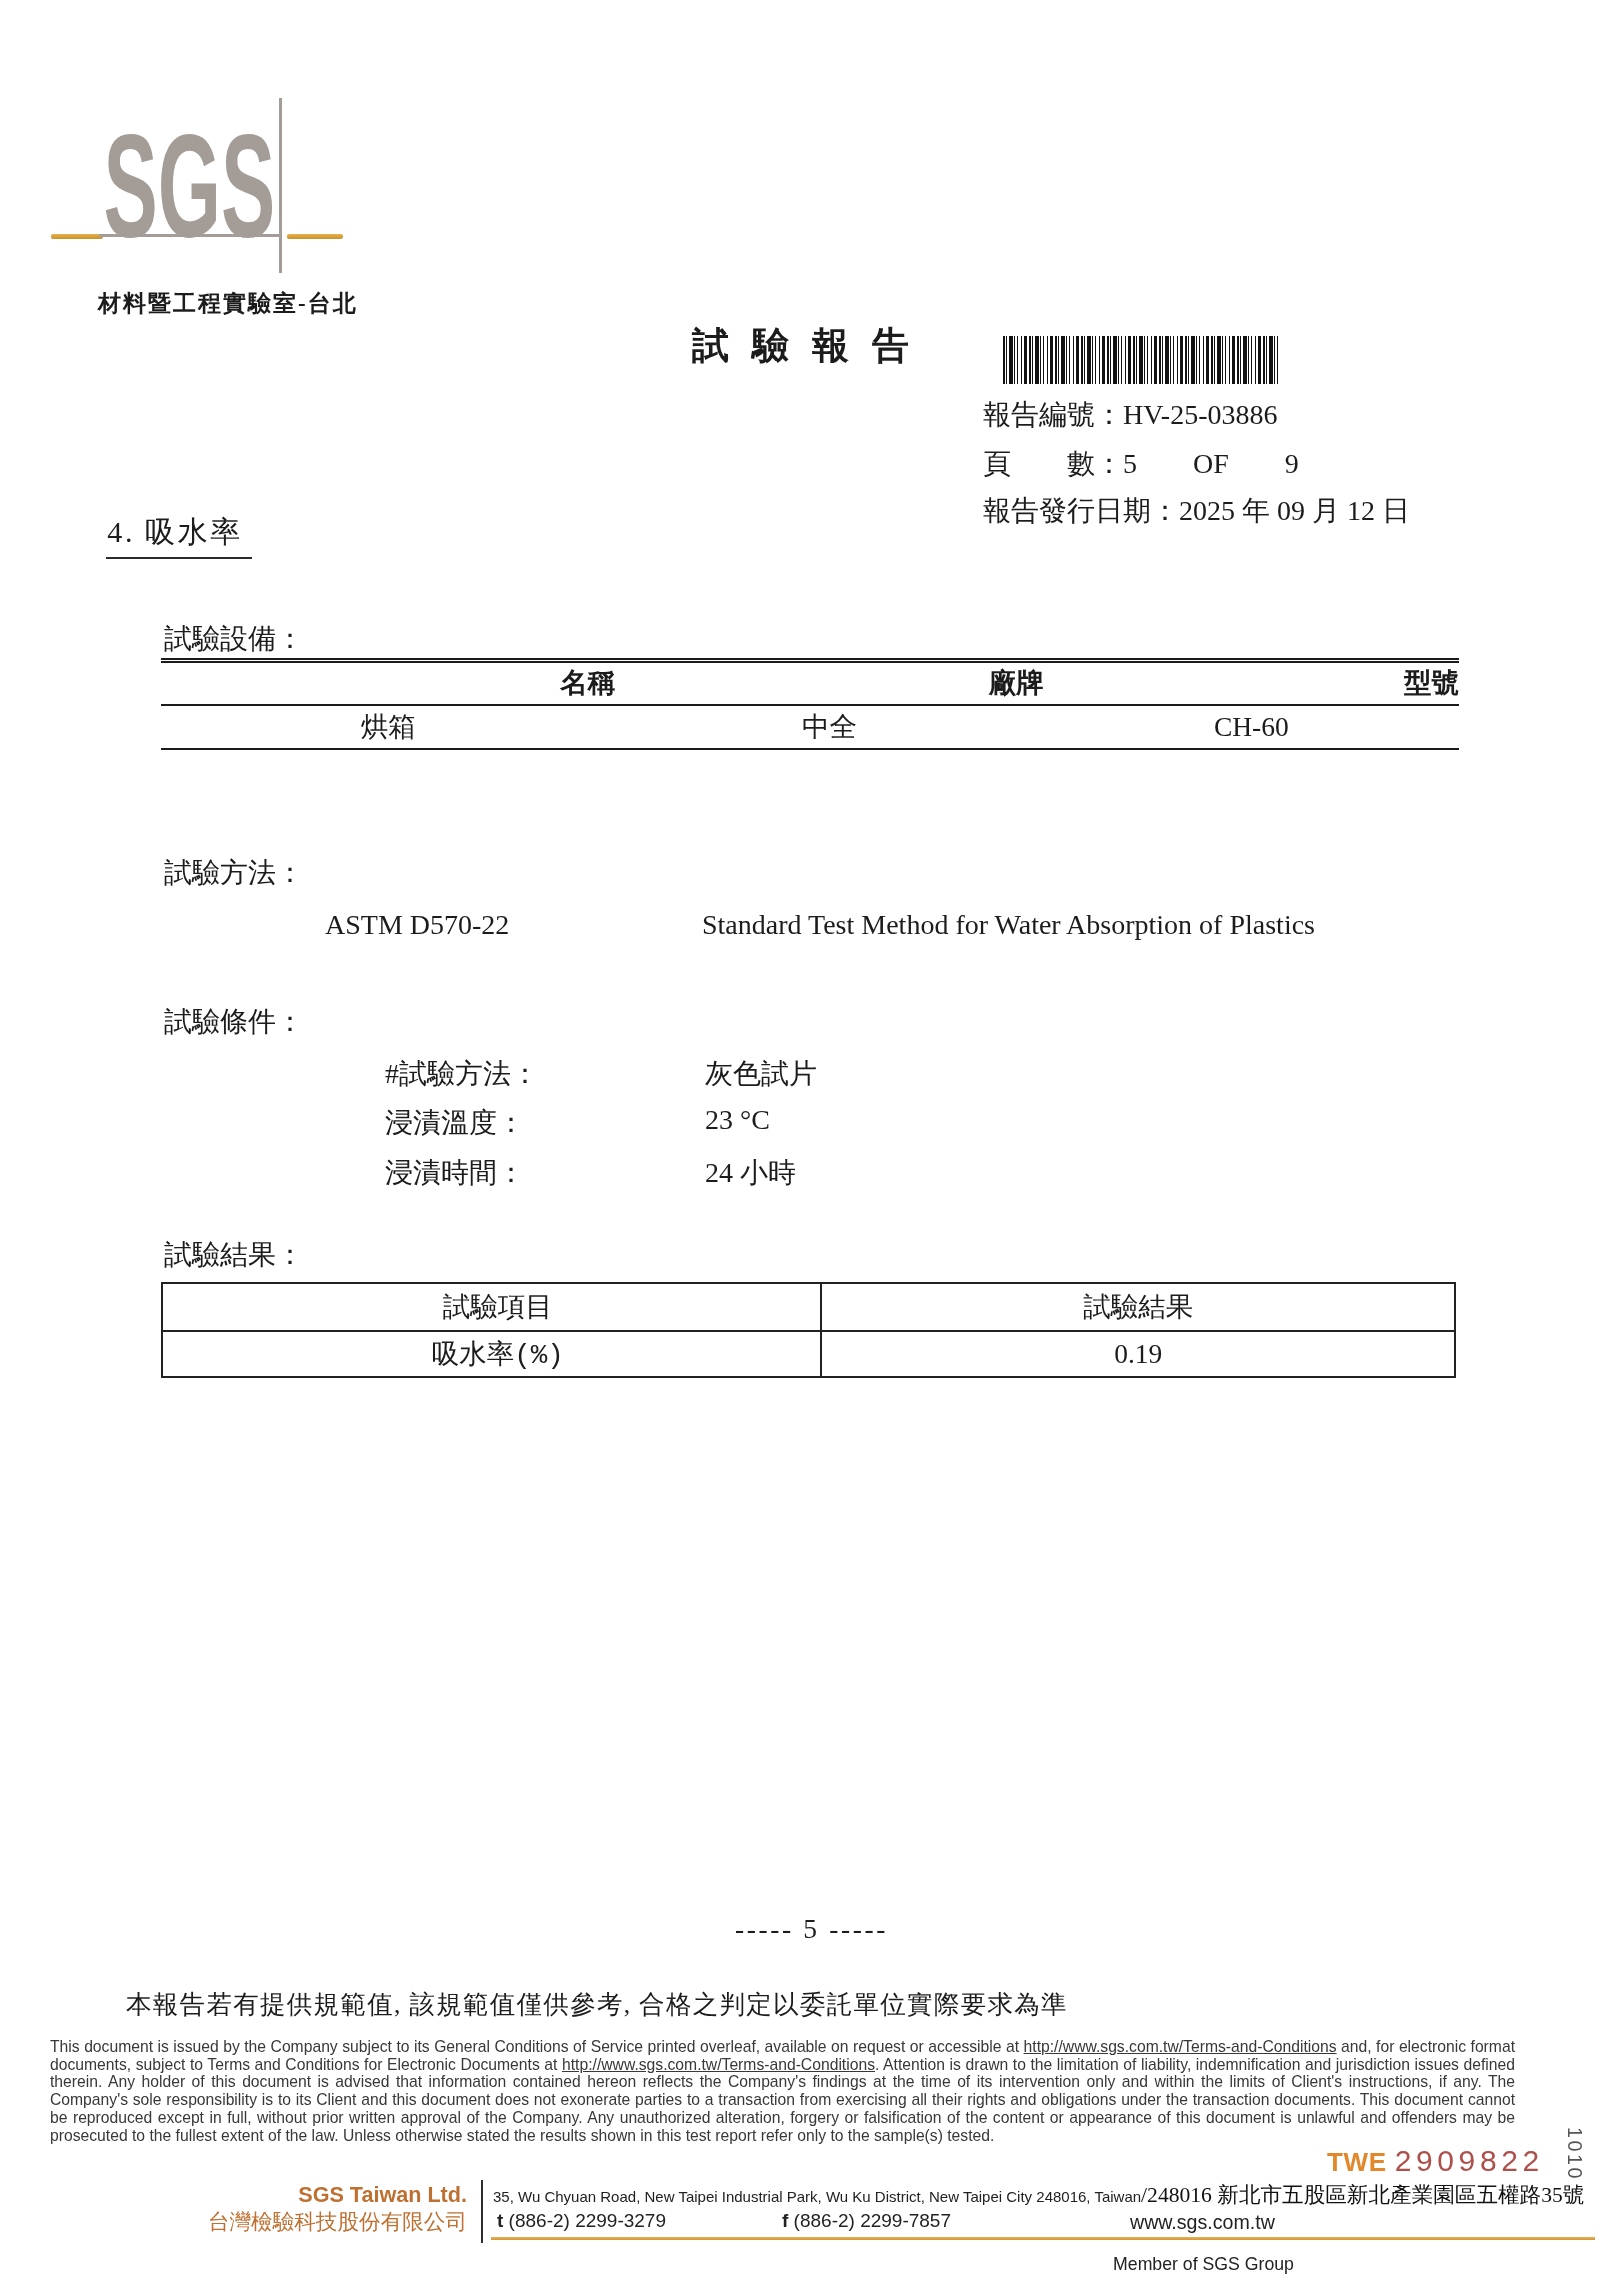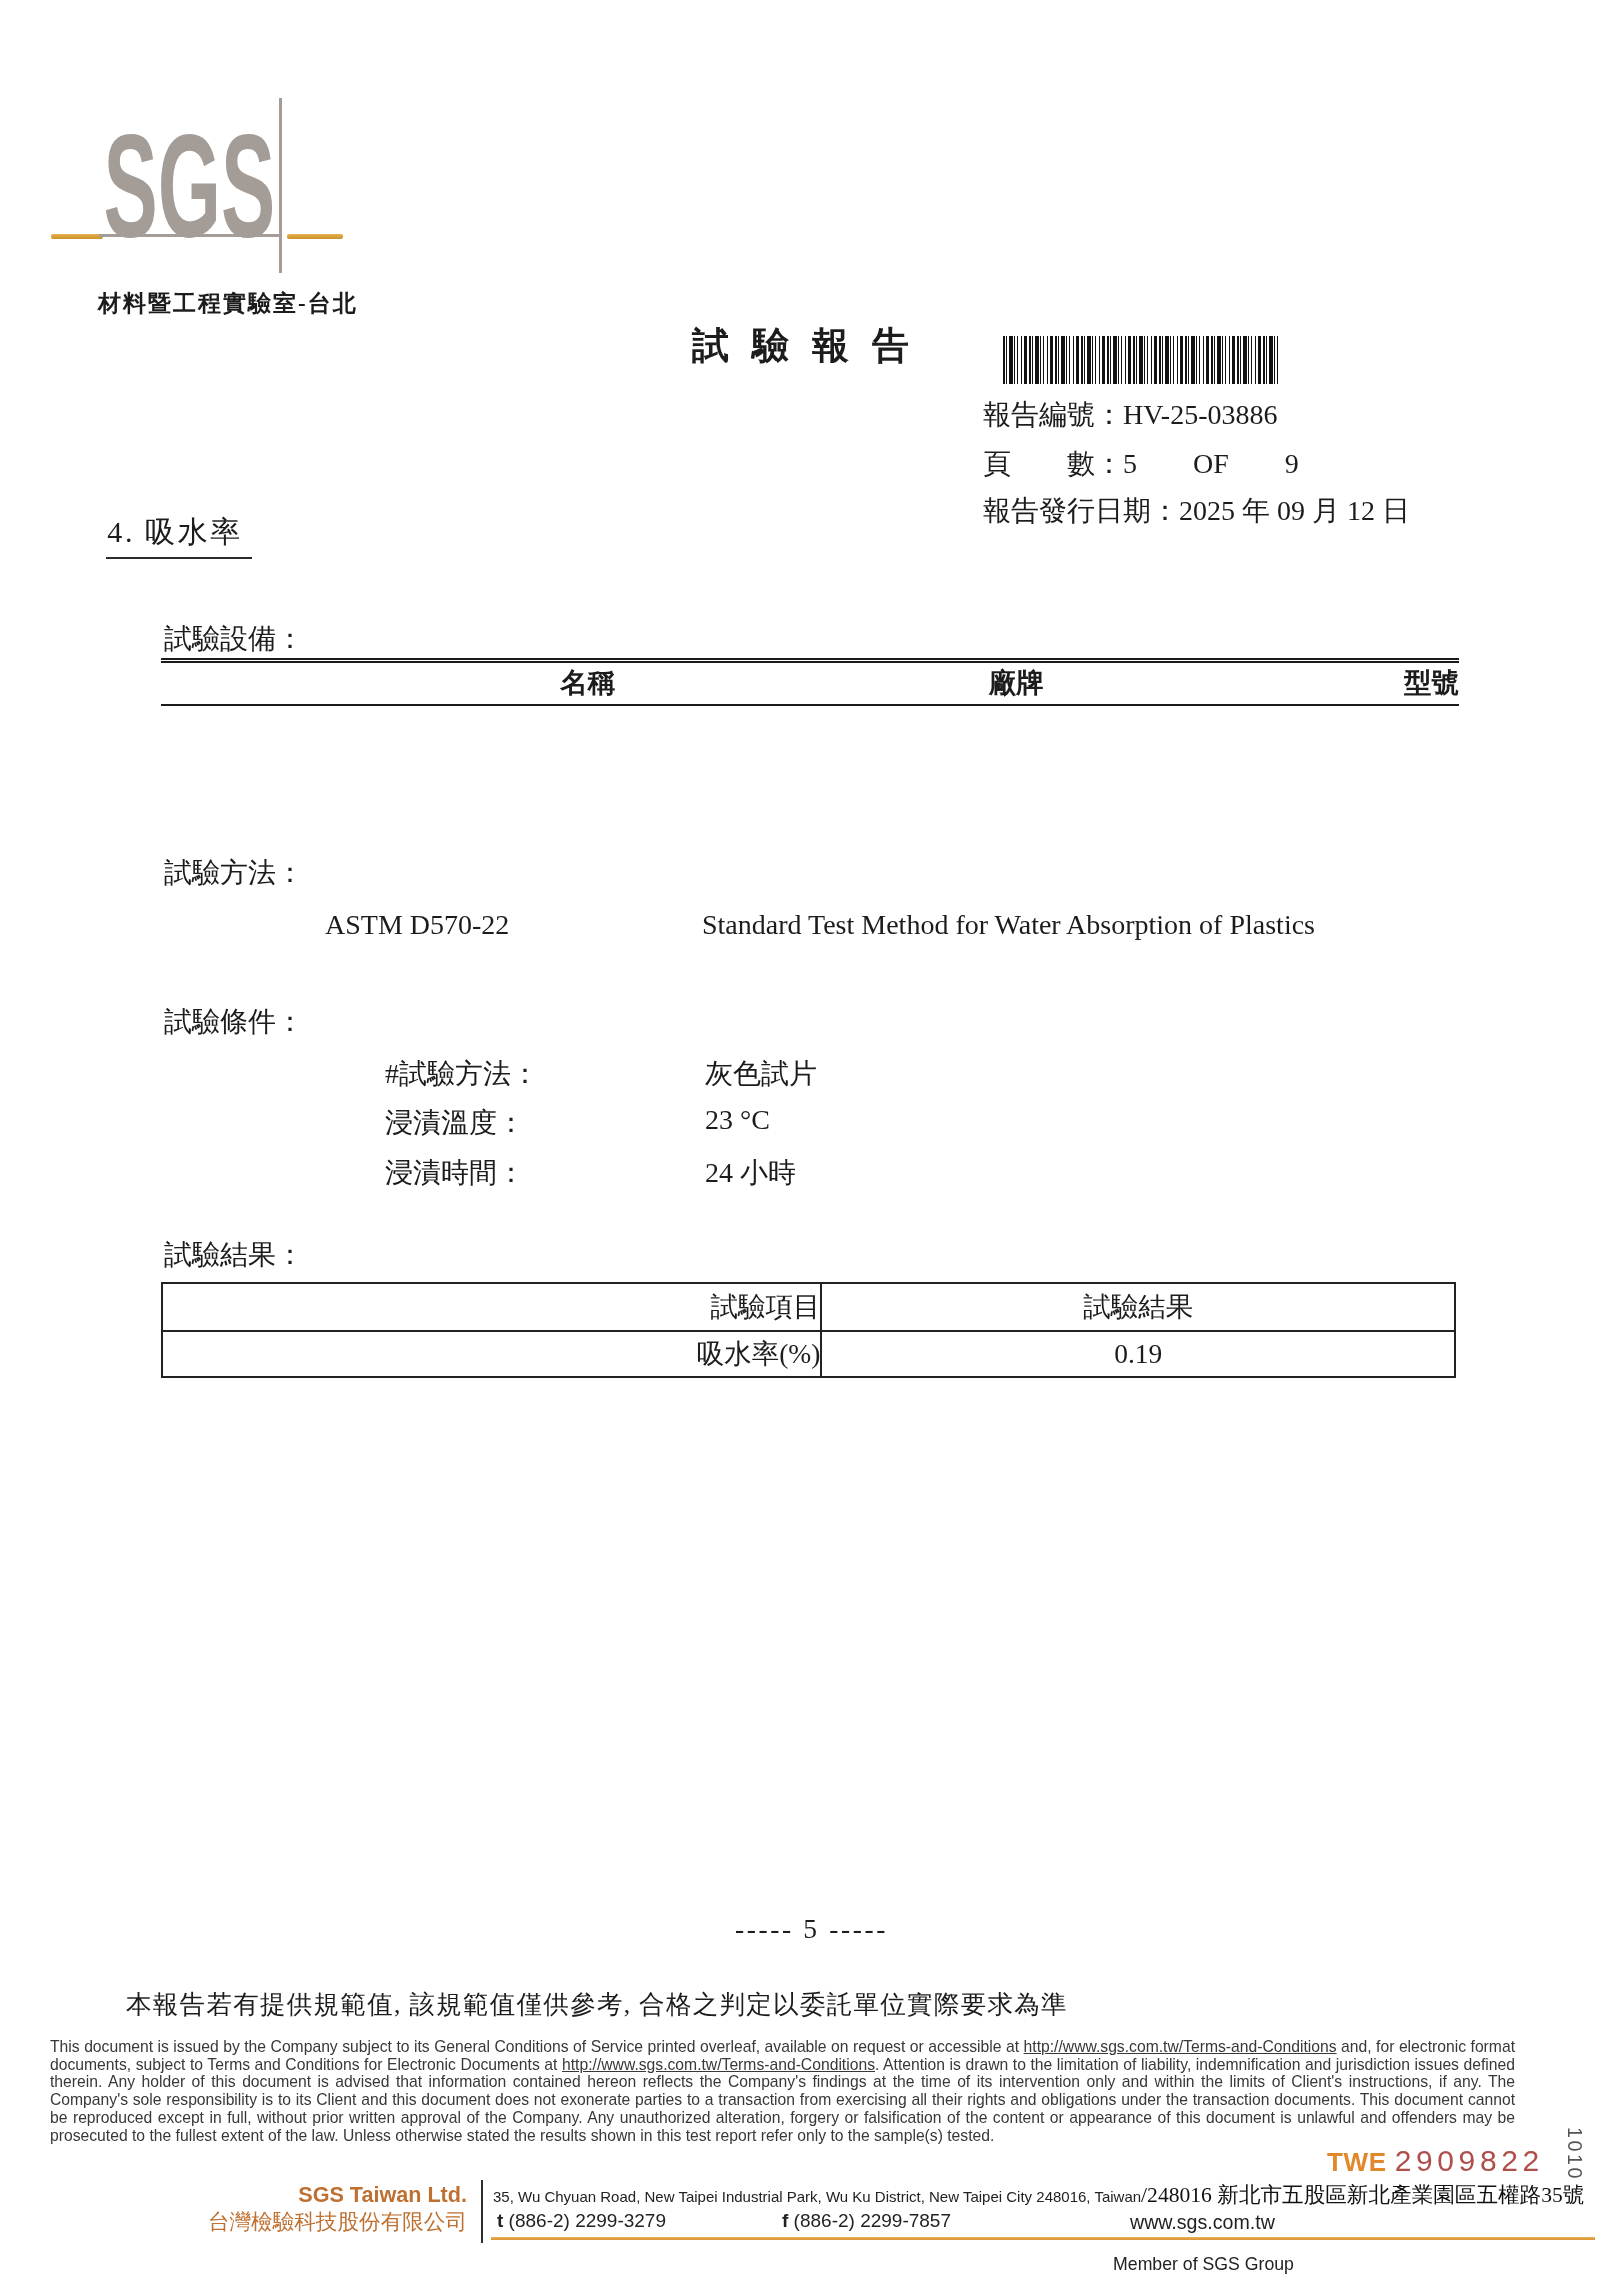--- a/index.html
+++ b/index.html
@@ -58,21 +58,21 @@
   .method-code{position:absolute;left:325px;top:909px;font-size:28px;white-space:nowrap;}
   .method-name{position:absolute;left:702px;top:909px;font-size:28px;white-space:nowrap;}
 
   .cond-label{position:absolute;left:385px;font-size:28px;white-space:nowrap;}
   .cond-value{position:absolute;left:705px;font-size:28px;white-space:nowrap;}
 
   .result-table{left:161px;top:1282px;width:1295px;border:2.6px solid #222;}
   .result-table th,.result-table td{border:2px solid #222;vertical-align:middle;font-weight:normal;}
   .result-table th{height:48px;}
   .result-table td{height:46px;}
-  .result-table .left{text-align:right;padding-left:12px;width:51%;}
+  .result-table .left{text-align:center;padding-left:12px;width:51%;font-family:Liberation Mono, monospace;}
   .result-table .center{text-align:center;width:49%;}
 
   
   .page-marker{position:absolute;left:0;top:1913px;width:1623px;text-align:center;font-size:27.5px;letter-spacing:2.6px;}
   .note-line{position:absolute;left:126px;top:1987px;font-size:25.5px;letter-spacing:1.3px;white-space:nowrap;}
 
   .disclaimer{position:absolute;left:50px;top:2038px;width:1465px;
     font-family:"Liberation Sans","DejaVu Sans",sans-serif;
     font-size:15.7px;line-height:17.7px;text-align:justify;color:var(--disclaimer-gray,#383838);}
   .disclaimer .url{text-decoration:underline;}
@@ -137,20 +137,25 @@
 
 <table class="equip-table">
   <thead>
     <tr>
       <th class="c1">名稱</th>
       <th class="c2">廠牌</th>
       <th class="c3">型號</th>
     </tr>
   </thead>
   <tbody>
+    <tr>
+      <td>烘箱</td>
+      <td>中全</td>
+      <td>CH-60</td>
+    </tr>
   </tbody>
 </table>
 
 <div class="block-label" style="top:854px;">試驗方法：</div>
 <div class="method-code">ASTM D570-22</div>
 <div class="method-name">Standard Test Method for Water Absorption of Plastics</div>
 
 <div class="block-label" style="top:1003px;">試驗條件：</div>
 <div class="cond-label" style="top:1055px;">#試驗方法：</div>
 <div class="cond-value" style="top:1055px;">灰色試片</div>

